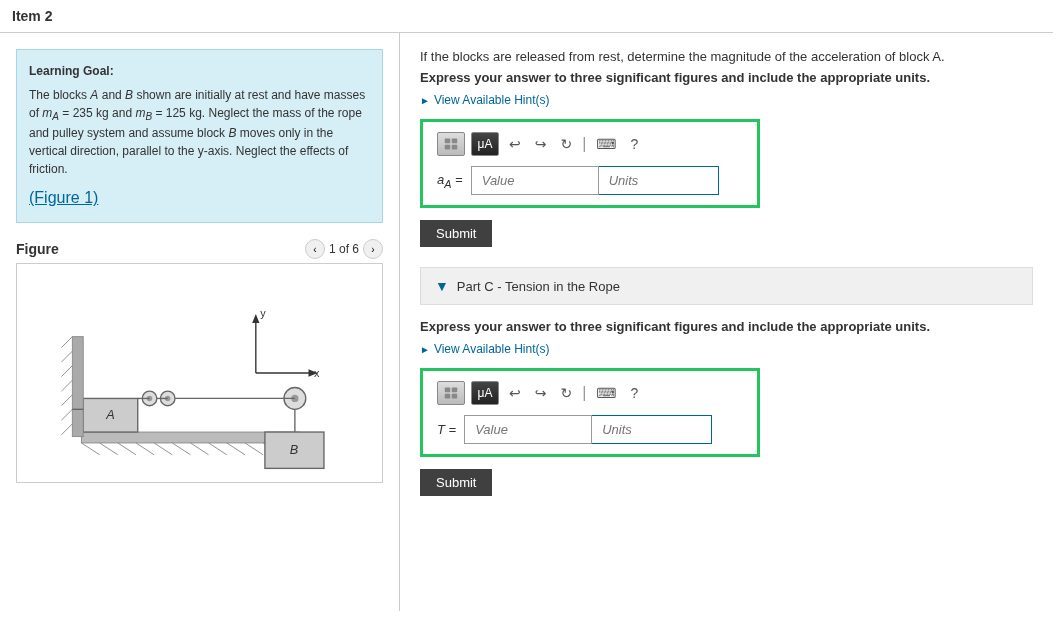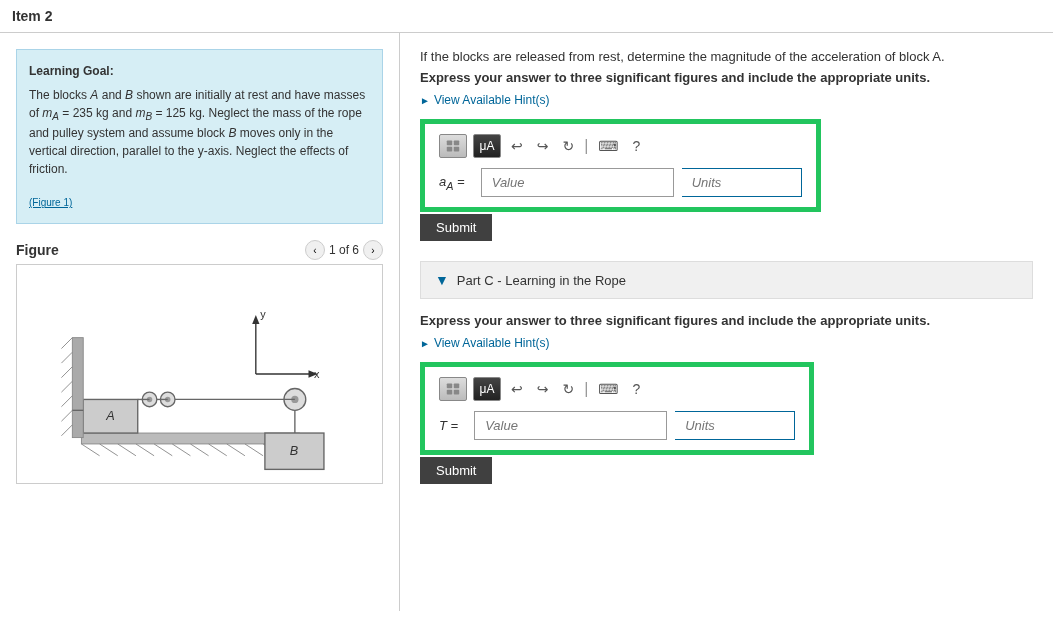--- a/index.html
+++ b/index.html
@@ -37,23 +37,23 @@
 
     .learning-goal-box .title {
       font-weight: bold;
       margin-bottom: 6px;
     }
 
     .figure-link {
       color: #006699;
       text-decoration: underline;
       cursor: pointer;
-      font-size: 10px;
+      font-size: 16px;
       display: inline-block;
-      margin-top: 17px;
+      margin-top: 8px;
     }
 
     .figure-section {
       flex: 1;
     }
 
     .figure-header {
       display: flex;
       align-items: center;
       justify-content: space-between;
@@ -108,24 +108,25 @@
       font-size: 12px;
       display: flex;
       align-items: center;
       gap: 4px;
       margin: 8px 0 12px;
     }
 
     .hint-link .arrow { font-size: 10px; color: #006699; }
 
     .answer-box {
-      border: 5px solid #22c55e;
+      border: 3px solid #22c55e;
       padding: 10px 14px;
       display: inline-block;
       min-width: 340px;
+      margin-bottom: 10px;
     }
 
     .toolbar {
       display: flex;
       align-items: center;
       gap: 6px;
       margin-bottom: 10px;
     }
 
     .toolbar-btn {
@@ -159,35 +160,35 @@
     }
 
     .toolbar-sep {
       color: #999;
       font-size: 16px;
     }
 
     .input-row {
       display: flex;
       align-items: center;
-      gap: 8px;
+      gap: 0;
     }
 
     .eq-label {
       font-size: 13px;
       margin-right: 8px;
       font-style: italic;
       white-space: nowrap;
     }
 
     .value-input {
       border: 1px solid #999;
       padding: 6px 10px;
       font-size: 13px;
-      width: 193px;
+      width: 128px;
       outline: none;
       color: #aaa;
       font-style: italic;
     }
 
     .units-input {
       border: 1px solid #006699;
       border-left: none;
       padding: 6px 10px;
       font-size: 13px;
@@ -358,21 +359,21 @@
           <input type="text" class="value-input" placeholder="Value" style="">
           <input type="text" class="units-input" placeholder="Units" style="">
         </div>
       </div>
       <br>
       <button class="submit-btn">Submit</button>
     </div>
 
     <div class="part-c-header">
       <span class="part-c-arrow">▼</span>
-      <span>Part C - Learning in the Rope</span>
+      <span>Part C - Tension in the Rope</span>
     </div>
 
     <div>
       <p class="problem-text" style="font-weight:bold; margin-top:4px;">Express your answer to three significant figures and include the appropriate units.</p>
 
       <div class="hint-link">
         <span class="arrow">►</span>
         <span>View Available Hint(s)</span>
       </div>
 

